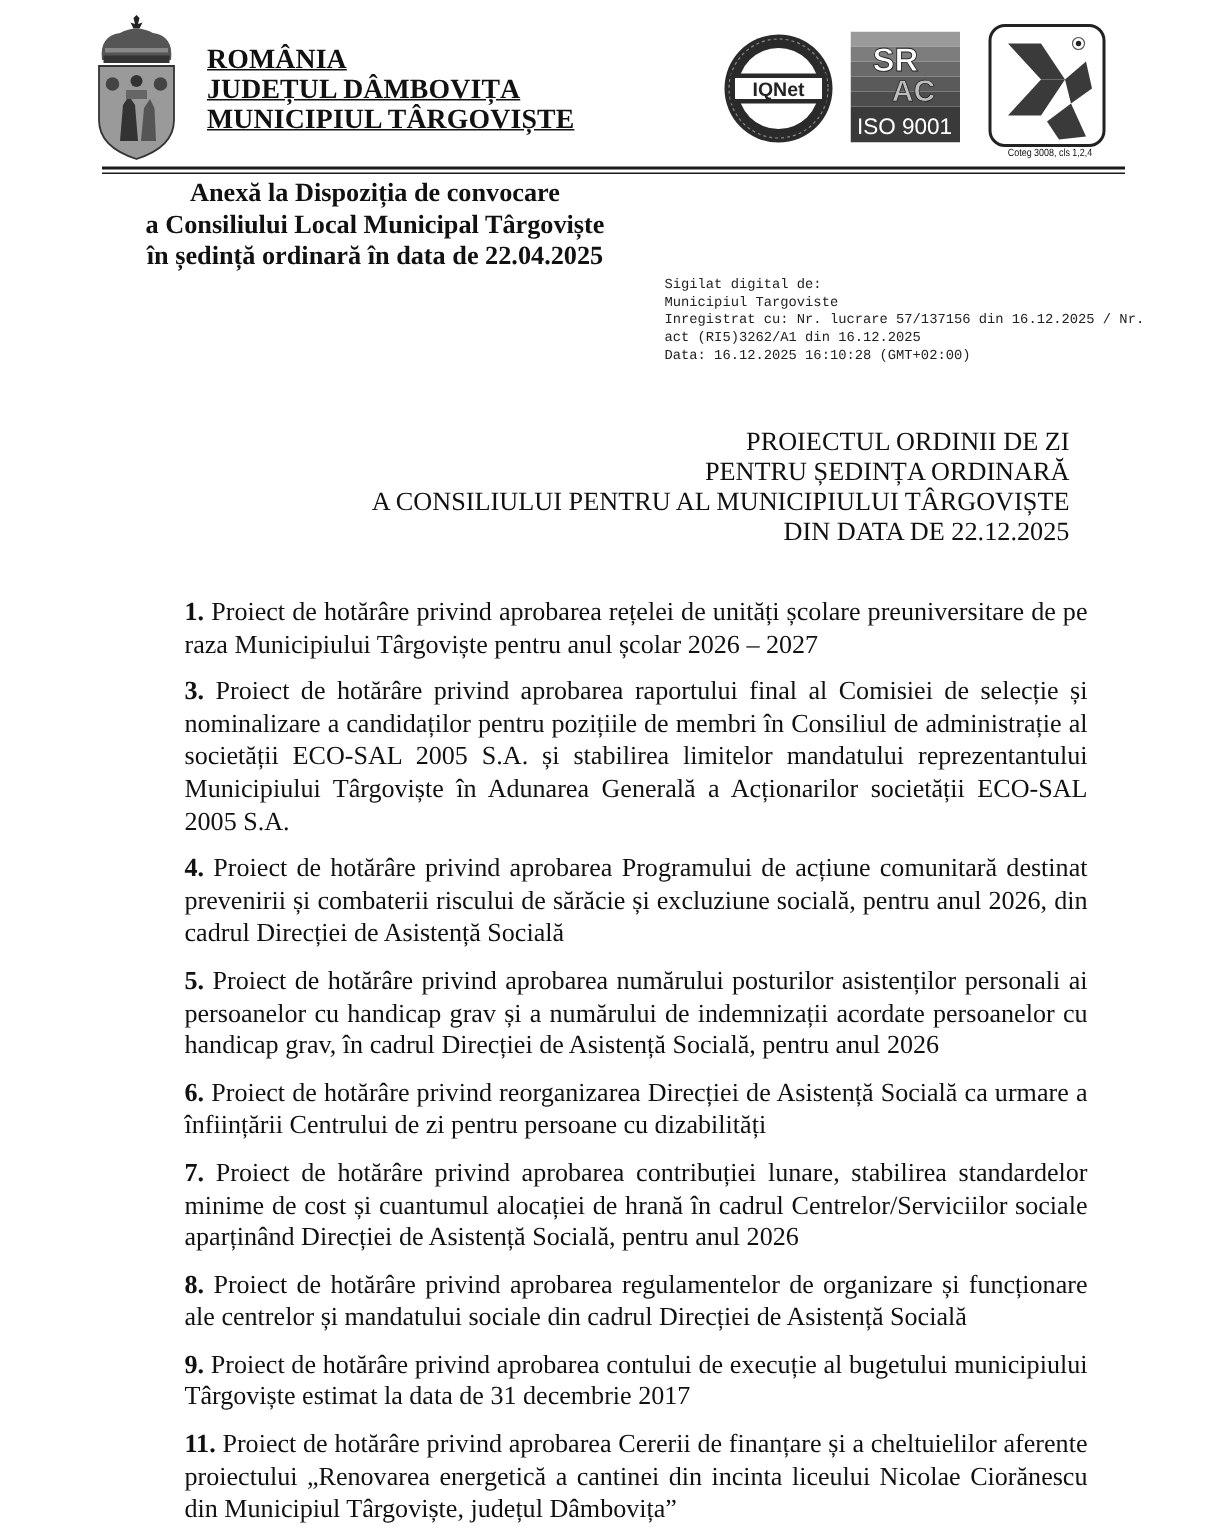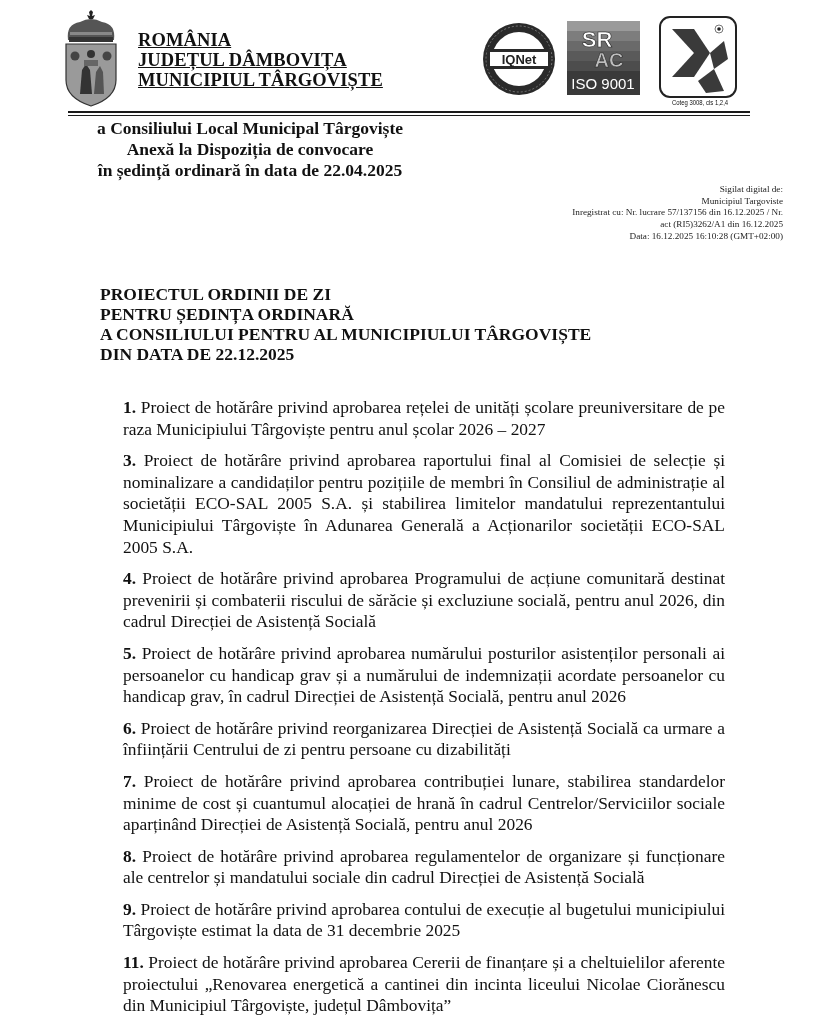--- a/index.html
+++ b/index.html
@@ -34,29 +34,29 @@
     
     .annex {
       left: 40px; top: 118px; width: 420px; text-align: center;
       font-weight: bold; font-size: 17.5px; line-height: 21px;
     }
     .annex div { white-space: nowrap; }
 
     
     .seal {
       left: 443px; top: 184px; width: 340px;
-      font-family: Liberation Serif, serif;
-      font-size: 9.2px; line-height: 11.7px; color: #222222; text-align: right;
+      font-family: Liberation Mono, monospace;
+      font-size: 9.2px; line-height: 11.7px; color: #222222;
     }
     .seal div { white-space: nowrap; }
 
     
     .agenda-title {
-      left: 100px; top: 284px; width: 613px; text-align: left;
-      font-weight: bold; font-size: 17.5px; line-height: 20px;
+      left: 100px; top: 284px; width: 613px; text-align: right;
+      font-weight: normal; font-size: 17.5px; line-height: 20px;
     }
     .agenda-title div { white-space: nowrap; }
 
     
     .agenda-list {
       left: 113px; top: 387px; width: 622px;
       font-size: 17.4px; line-height: 21.6px; text-align: justify;
     }
     .agenda-item { margin: 10px; }
     .agenda-item .num { font-weight: bold; }
@@ -114,22 +114,22 @@
   <path d="M14 14 L36 14 L52 38 L36 38 Z" fill="#3a3a3a"></path>
   <path d="M36 38 L52 38 L36 62 L14 62 Z" fill="#3a3a3a"></path>
   <path d="M52 38 L66 26 L70 44 L56 54 Z" fill="#3a3a3a"></path>
   <path d="M40 66 L56 54 L66 76 L48 78 Z" fill="#3a3a3a"></path>
 </svg>
 <div class="abs cert-caption">Coteg 3008, cls 1,2,4</div>
 
 <div class="abs header-rule"></div>
 
 <div class="abs annex">
+  <div>Anexă la Dispoziția de convocare</div>
   <div>a Consiliului Local Municipal Târgoviște</div>
-  <div>Anexă la Dispoziția de convocare</div>
   <div>în ședință ordinară în data de 22.04.2025</div>
 </div>
 
 <div class="abs seal">
   <div>Sigilat digital de:</div>
   <div>Municipiul Targoviste</div>
   <div>Inregistrat cu: Nr. lucrare 57/137156 din 16.12.2025 / Nr.</div>
   <div>act (RI5)3262/A1 din 16.12.2025</div>
   <div>Data: 16.12.2025 16:10:28 (GMT+02:00)</div>
 </div>
@@ -142,15 +142,15 @@
 </div>
 
 <div class="abs agenda-list">
   <p class="agenda-item"><span class="num">1.</span> <span>Proiect de hotărâre privind aprobarea rețelei de unități școlare preuniversitare de pe raza Municipiului Târgoviște pentru anul școlar 2026 – 2027</span></p>
   <p class="agenda-item"><span class="num">3.</span> <span>Proiect de hotărâre privind aprobarea raportului final al Comisiei de selecție și nominalizare a candidaților pentru pozițiile de membri în Consiliul de administrație al societății ECO-SAL 2005 S.A. și stabilirea limitelor mandatului reprezentantului Municipiului Târgoviște în Adunarea Generală a Acționarilor societății ECO-SAL 2005 S.A.</span></p>
   <p class="agenda-item"><span class="num">4.</span> <span>Proiect de hotărâre privind aprobarea Programului de acțiune comunitară destinat prevenirii și combaterii riscului de sărăcie și excluziune socială, pentru anul 2026, din cadrul Direcției de Asistență Socială</span></p>
   <p class="agenda-item"><span class="num">5.</span> <span>Proiect de hotărâre privind aprobarea numărului posturilor asistenților personali ai persoanelor cu handicap grav și a numărului de indemnizații acordate persoanelor cu handicap grav, în cadrul Direcției de Asistență Socială, pentru anul 2026</span></p>
   <p class="agenda-item"><span class="num">6.</span> <span>Proiect de hotărâre privind reorganizarea Direcției de Asistență Socială ca urmare a înființării Centrului de zi pentru persoane cu dizabilități</span></p>
   <p class="agenda-item"><span class="num">7.</span> <span>Proiect de hotărâre privind aprobarea contribuției lunare, stabilirea standardelor minime de cost și cuantumul alocației de hrană în cadrul Centrelor/Serviciilor sociale aparținând Direcției de Asistență Socială, pentru anul 2026</span></p>
   <p class="agenda-item"><span class="num">8.</span> <span>Proiect de hotărâre privind aprobarea regulamentelor de organizare și funcționare ale centrelor și mandatului sociale din cadrul Direcției de Asistență Socială</span></p>
-  <p class="agenda-item"><span class="num">9.</span> <span>Proiect de hotărâre privind aprobarea contului de execuție al bugetului municipiului Târgoviște estimat la data de 31 decembrie 2025</span></p>
+  <p class="agenda-item"><span class="num">9.</span> <span>Proiect de hotărâre privind aprobarea contului de execuție al bugetului municipiului Târgoviște estimat la data de 31 decembrie 2017</span></p>
   <p class="agenda-item"><span class="num">11.</span> <span>Proiect de hotărâre privind aprobarea Cererii de finanțare și a cheltuielilor aferente proiectului „Renovarea energetică a cantinei din incinta liceului Nicolae Ciorănescu din Municipiul Târgoviște, județul Dâmbovița”</span></p>
 </div>
 
 </body></html>

